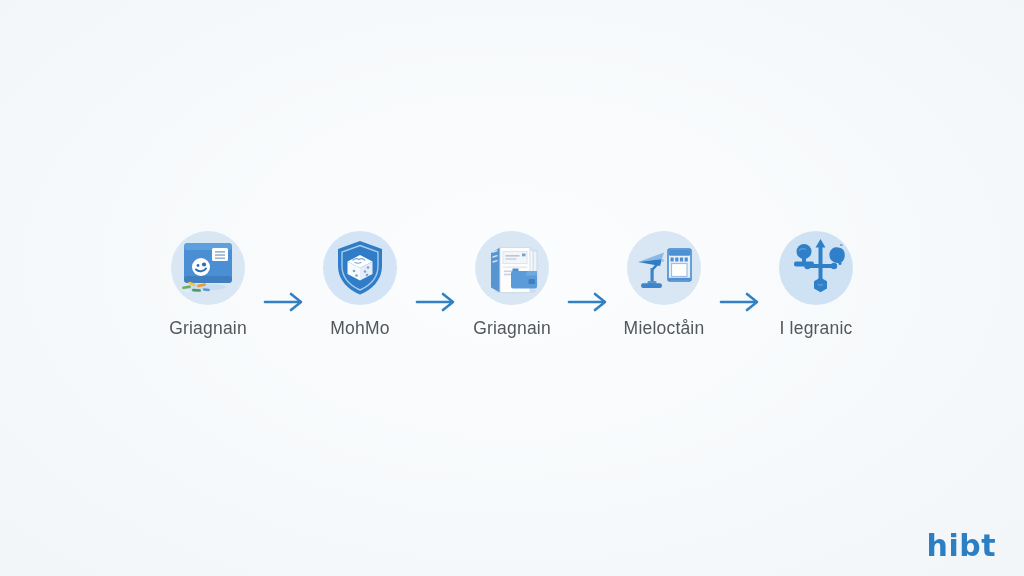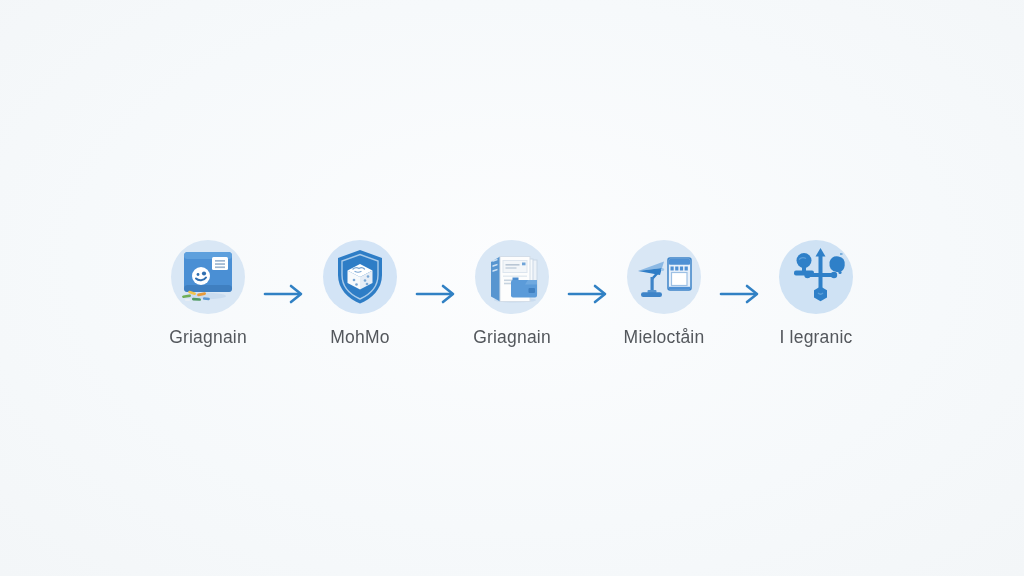--- a/index.html
+++ b/index.html
@@ -5,22 +5,22 @@
   html,body{margin:0;padding:0;}
   body{
     width:1024px;height:576px;overflow:hidden;
     font-family:"Liberation Sans", sans-serif;
   }
   .stage{
     position:relative;width:1024px;height:576px;
     background:radial-gradient(ellipse at 50% 46%, #fcfdfe 0%, #f6f9fb 60%, #f3f6f8 100%);
   }
   .pipeline{
-    position:absolute;top:240px;left:0;width:100%;
-    display:flex;justify-content:center;align-items:center;
+    position:absolute;top:231px;left:0;width:100%;
+    display:flex;justify-content:center;align-items:flex-end;
   }
   .step{
     width:76px;display:flex;flex-direction:column;align-items:center;
   }
   .icon-circle{width:74px;height:74px;}
   .icon-circle svg{display:block;}
   .step-label{
     margin-top:13px;font-size:17.5px;color:#53575c;
     white-space:nowrap;letter-spacing:.2px;
   }
@@ -186,14 +186,15 @@
           <path d="M50.5 22 q2 -6.5 9 -5.5 q7 1 6.2 9 q-0.8 7.5 -8 6.5 q-8.2 -1.2 -7.2 -10 Z" fill="#2f80c8"></path>
           <circle cx="61" cy="32.5" r="1.6" fill="#2f80c8"></circle>
           <rect x="61" y="13" width="2.5" height="2" fill="#7db0dd"></rect>
         </svg>
       </div>
       <div class="step-label">I legranic</div>
     </div>
 
   </div>
 
+  <div class="logo">hibt</div>
 
 </div>
 
 </body></html>

